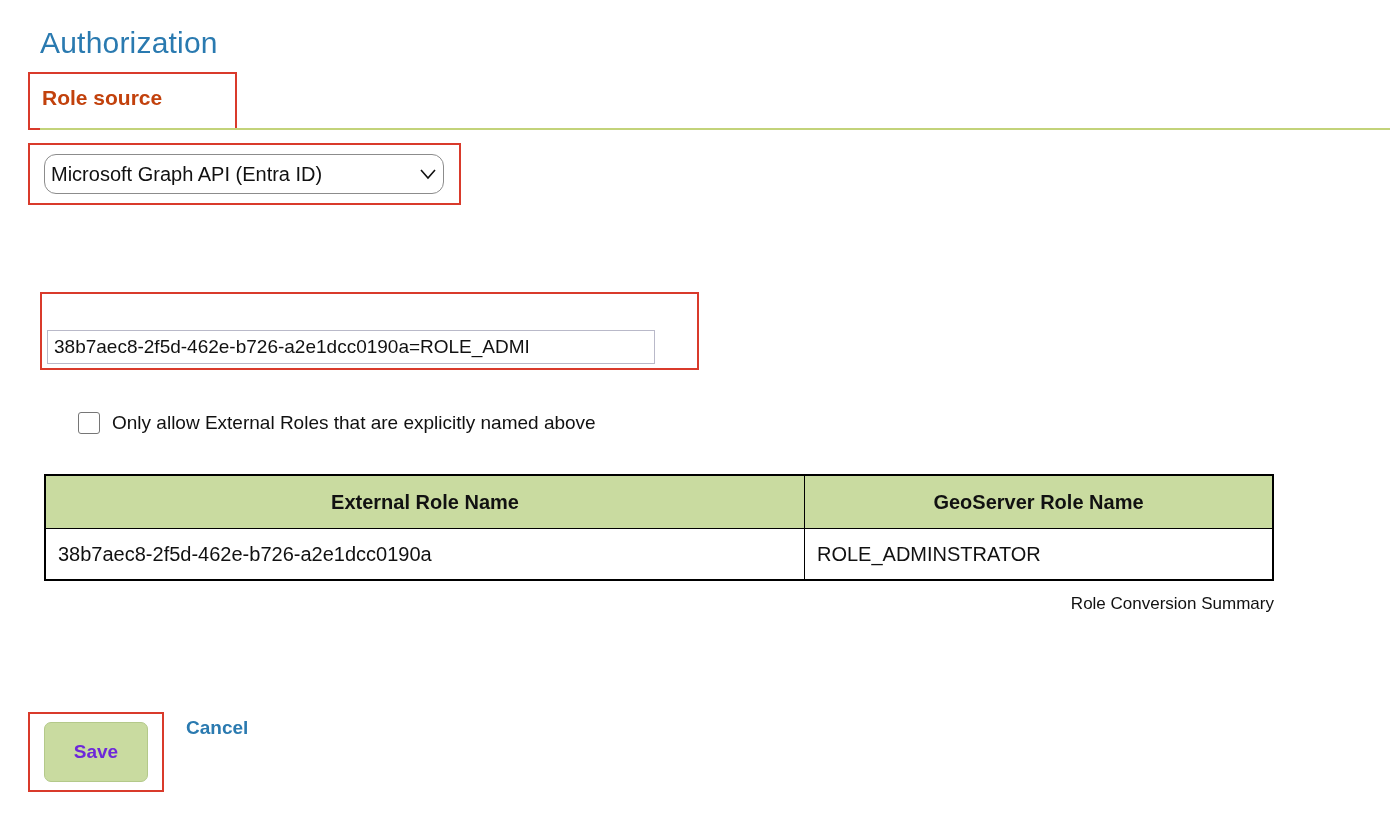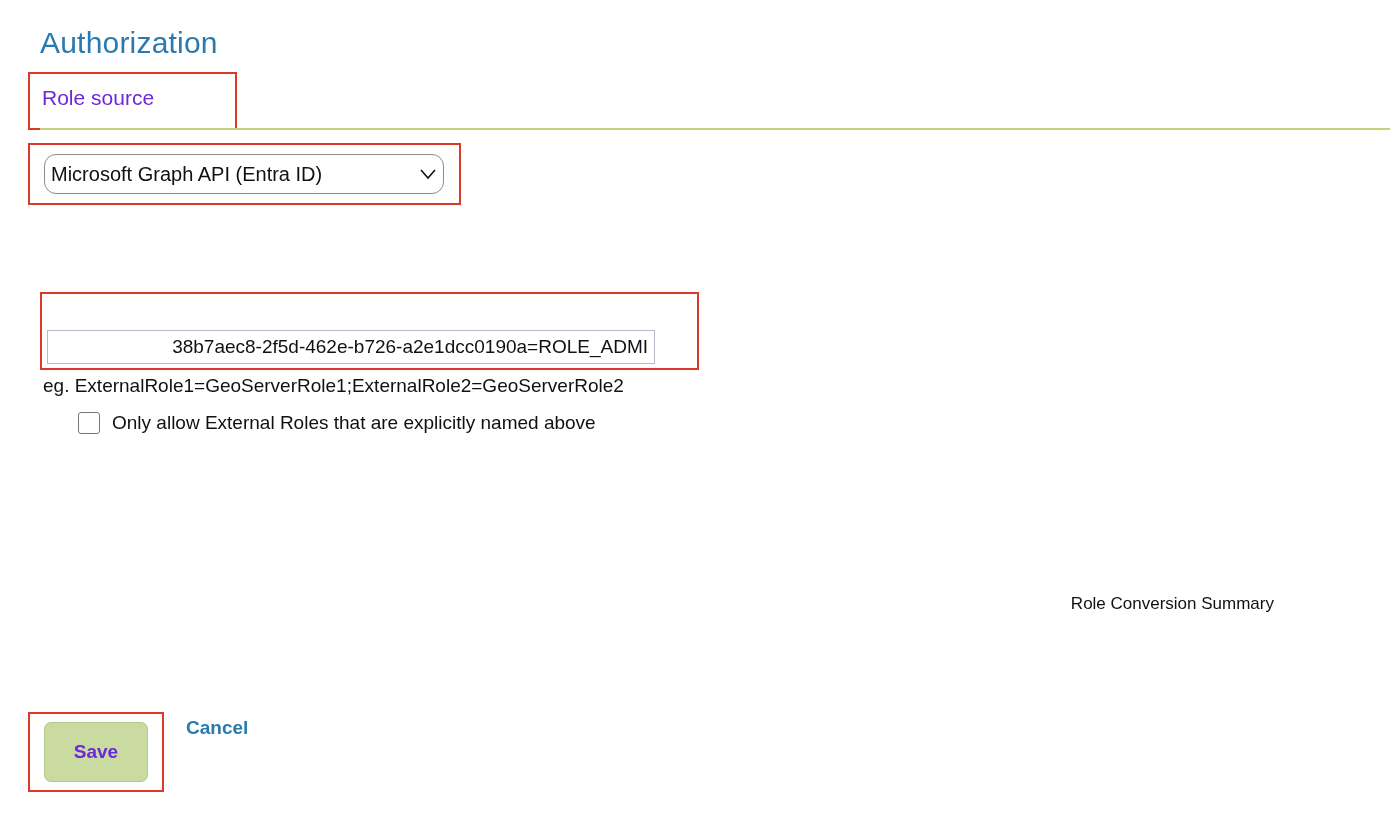--- a/index.html
+++ b/index.html
@@ -42,22 +42,22 @@
     width: 209px;
     height: 58px;
     border: 2px solid #d93a2b;
     box-sizing: border-box;
   }
   .section-heading {
     position: absolute;
     left: 42px;
     top: 86px;
     font-size: 21px;
-    font-weight: normal;
-    color: #6d28d9;
+    font-weight: bold;
+    color: #c2410c;
   }
   .heading-rule {
     position: absolute;
     left: 40px;
     top: 128px;
     width: 1350px;
     height: 2px;
     background: #c3d37a;
   }
 
@@ -121,21 +121,20 @@
     top: 330px;
     width: 608px;
     height: 34px;
     box-sizing: border-box;
     font-family: "Liberation Sans", sans-serif;
     font-size: 19px;
     color: #111;
     padding: 2px 6px;
     border: 1px solid #b9b9c9;
     background: #ffffff;
-    text-align: right;
   }
   .converter-hint {
     position: absolute;
     left: 43px;
     top: 375px;
     font-size: 19px;
     color: #111111;
     white-space: nowrap;
   }
 
@@ -254,26 +253,39 @@
     <option>Microsoft Graph API (Entra ID)</option>
   </select>
   <span class="select-chevron">
     <svg width="20" height="20" viewBox="0 0 20 20" aria-hidden="true">
       <path d="M3 6 L10 14 L17 6" fill="none" stroke="#111111" stroke-width="1.6"></path>
     </svg>
   </span>
 
   <div class="converter-annot"></div>
   <input class="converter-input" type="text" value="38b7aec8-2f5d-462e-b726-a2e1dcc0190a=ROLE_ADMI" style="">
-  <div class="converter-hint">eg. ExternalRole1=GeoServerRole1;ExternalRole2=GeoServerRole2</div>
 
   <div class="checkbox-row">
     <input type="checkbox" style="">
     <span class="checkbox-label">Only allow External Roles that are explicitly named above</span>
   </div>
 
+  <table class="roles-table">
+    <thead>
+      <tr>
+        <th style="width:756px">External Role Name</th>
+        <th>GeoServer Role Name</th>
+      </tr>
+    </thead>
+    <tbody>
+      <tr>
+        <td>38b7aec8-2f5d-462e-b726-a2e1dcc0190a</td>
+        <td>ROLE_ADMINSTRATOR</td>
+      </tr>
+    </tbody>
+  </table>
   <div class="caption">Role Conversion Summary</div>
 
   <div class="save-annot"></div>
   <button class="save-button">Save</button>
   <a class="cancel-link" href="#">Cancel</a>
 
 </div>
 
 </body></html>

